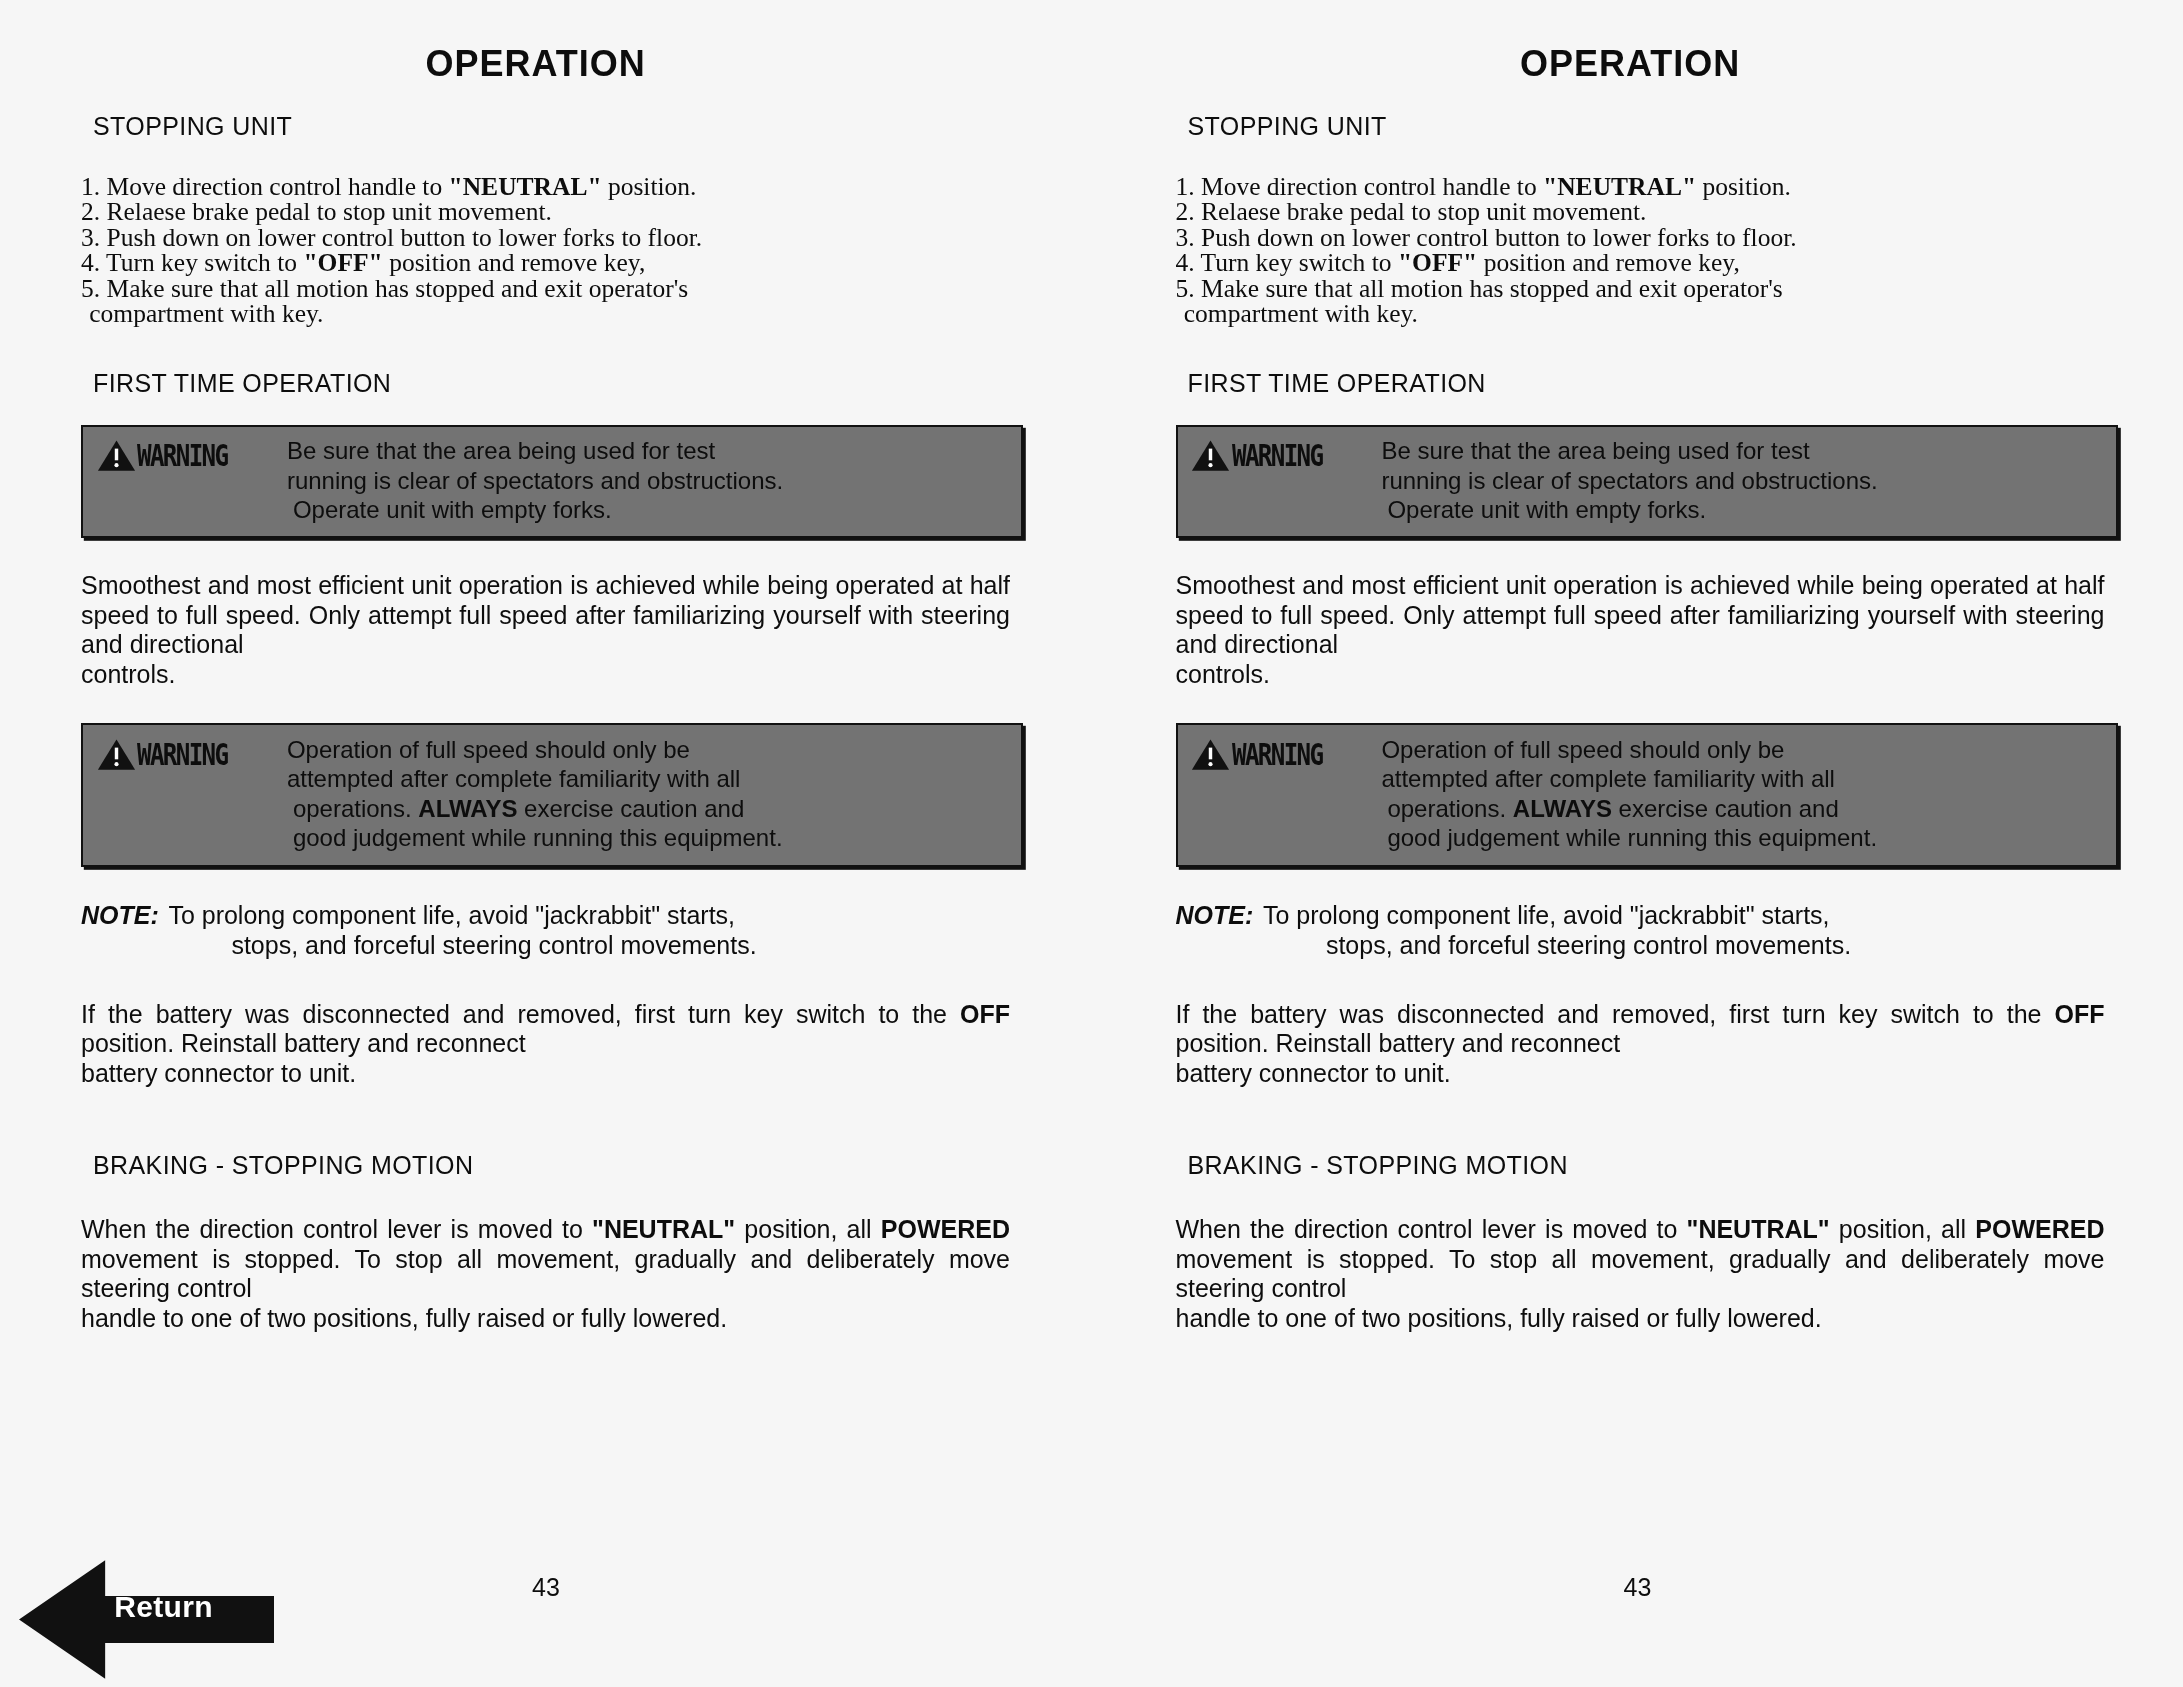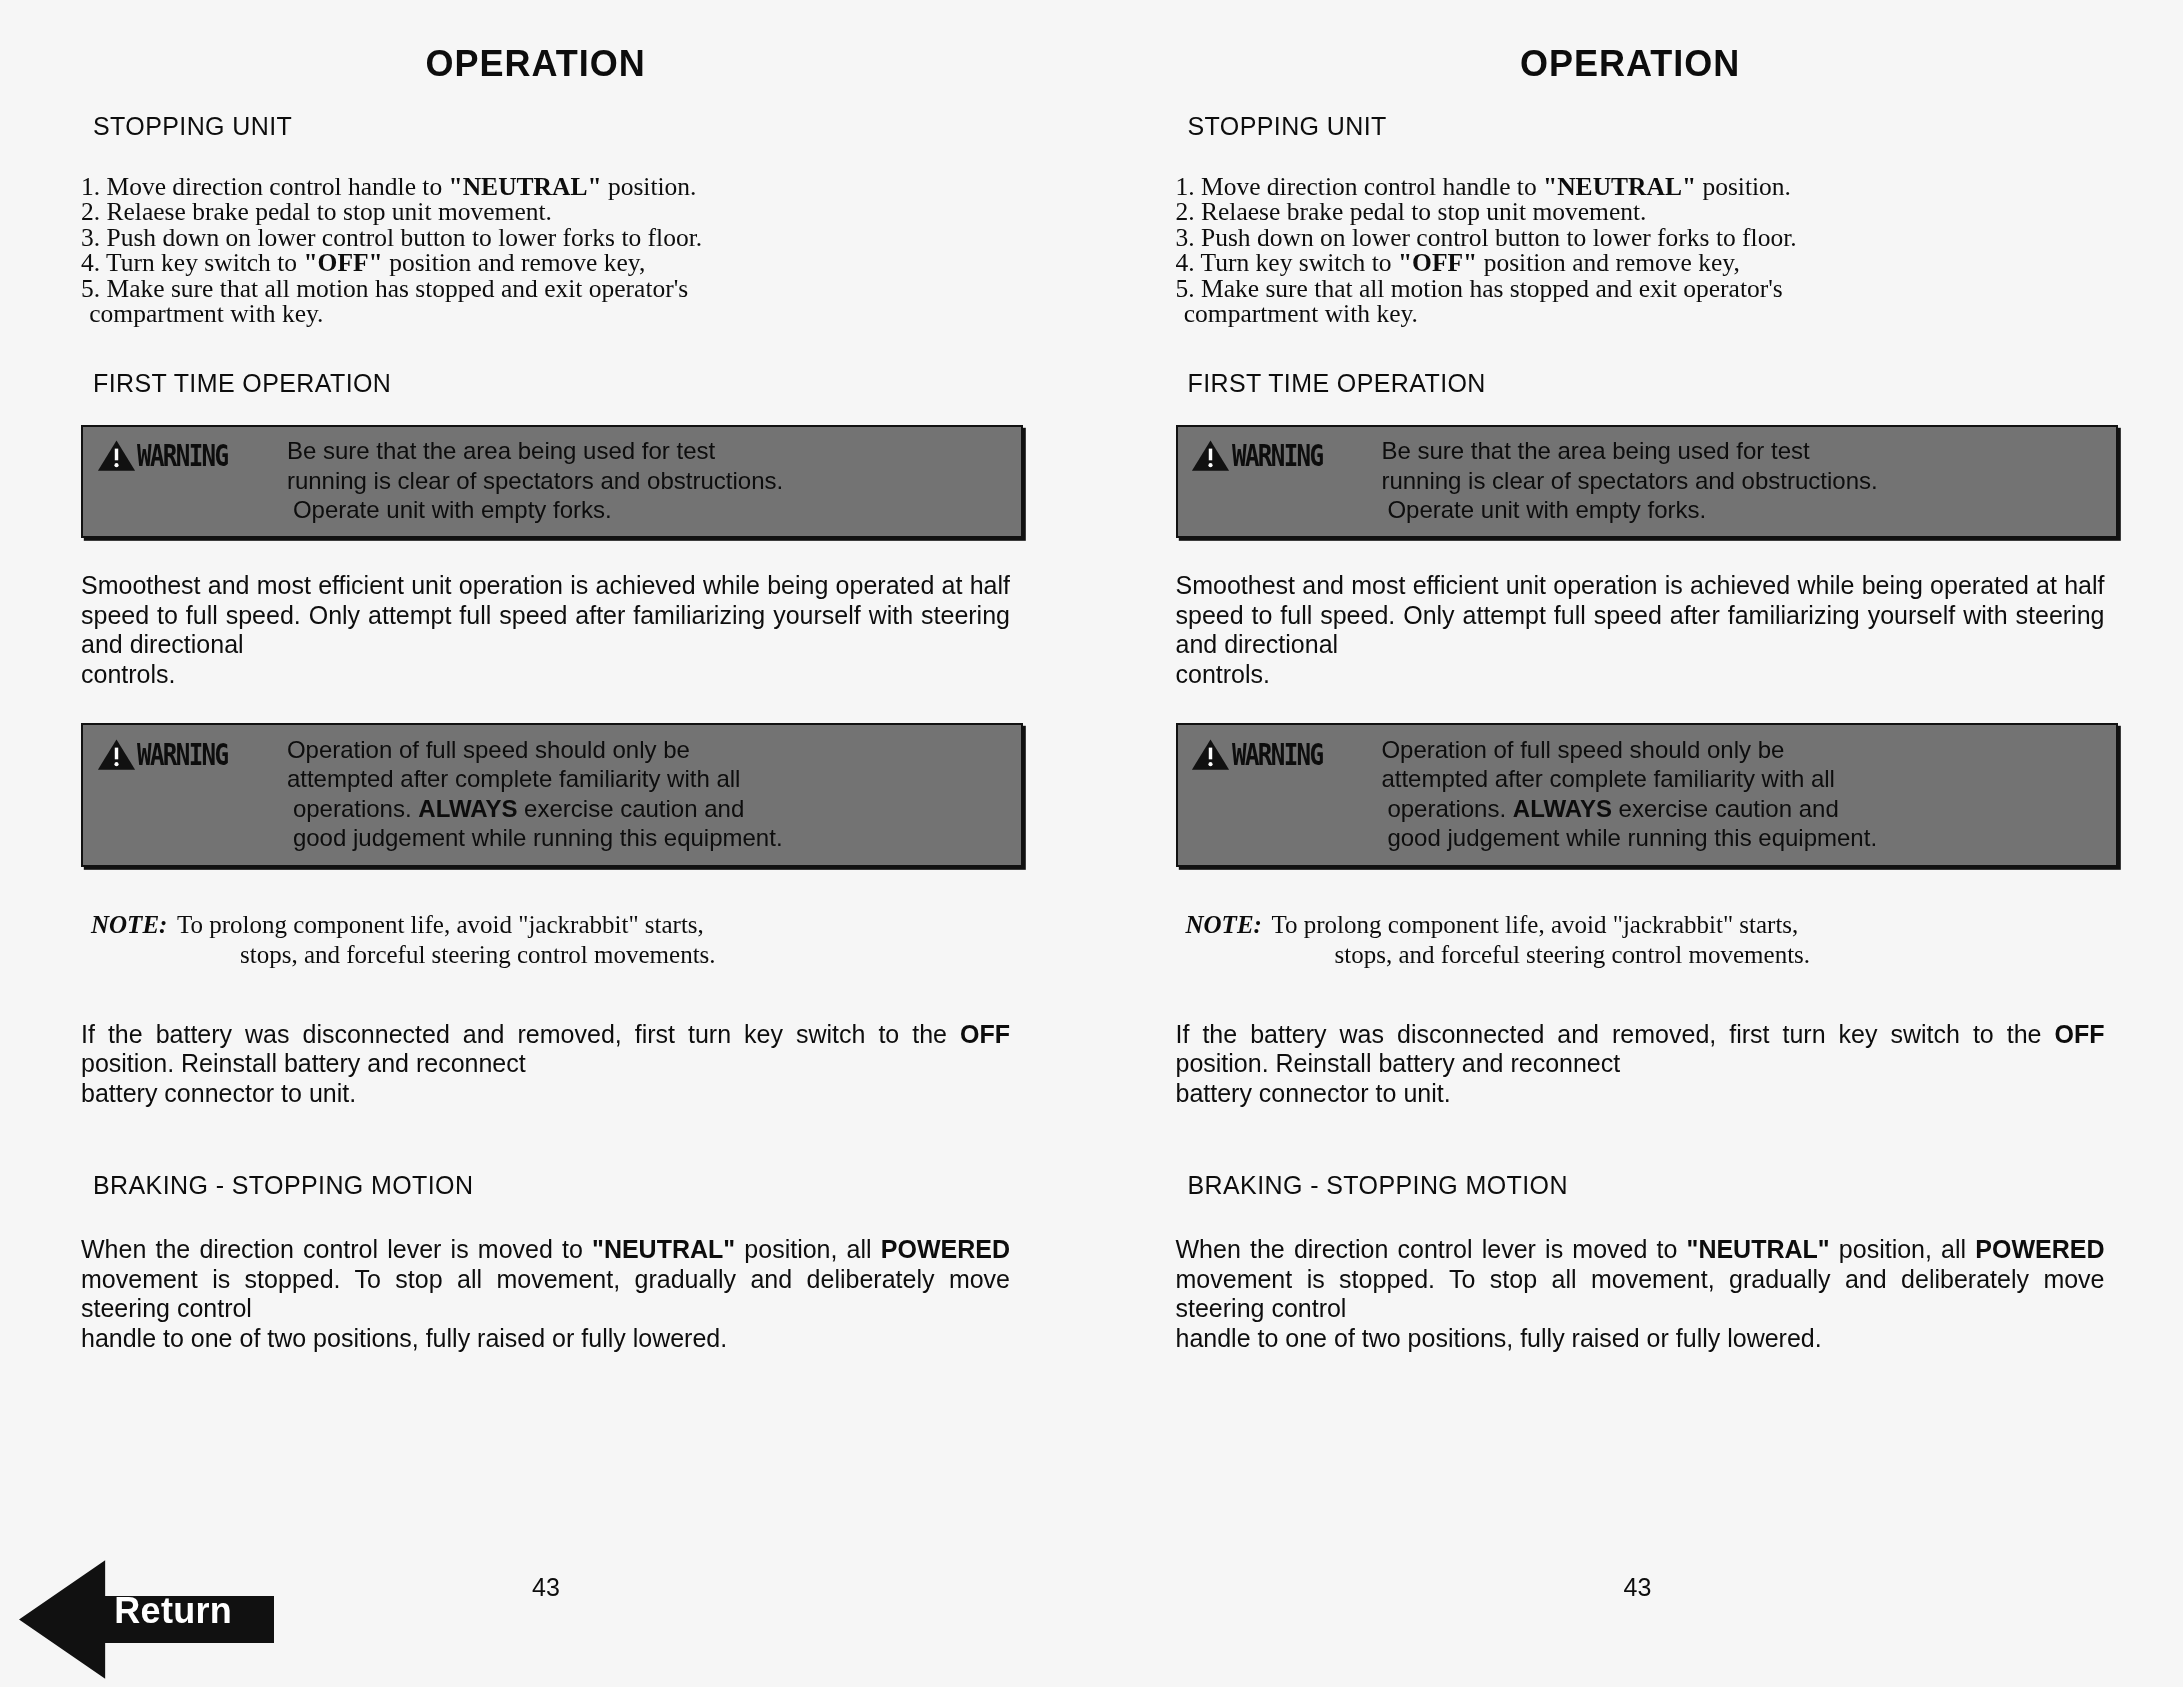--- a/index.html
+++ b/index.html
@@ -133,22 +133,21 @@
     font-size: 25px;
     line-height: 1.18;
     text-align: justify;
     margin: 0;
   }
   .para .last { display: block; text-align: left; }
 
   .note {
     font-size: 25px;
     line-height: 1.2;
-    margin: 10px;
-    font-family: Liberation Serif, serif;
+    margin: 0;
   }
   .note-label {
     font-weight: bold;
     font-style: italic;
   }
   .note-body {
     display: inline-block;
     vertical-align: top;
     width: 737px;
     padding-left: 9.6px;
@@ -177,21 +176,21 @@
     background: transparent;
     padding: 0;
     cursor: pointer;
   }
   .return-btn svg { display: block; }
   .return-label {
     position: absolute;
     left: 95px;
     top: 34px;
     color: #ffffff;
-    font-size: 36px;
+    font-size: 30px;
     font-weight: bold;
     letter-spacing: 0.3px;
     pointer-events: none;
   }
 </style>
 </head>
 <body>
 
 <div class="page">
 

